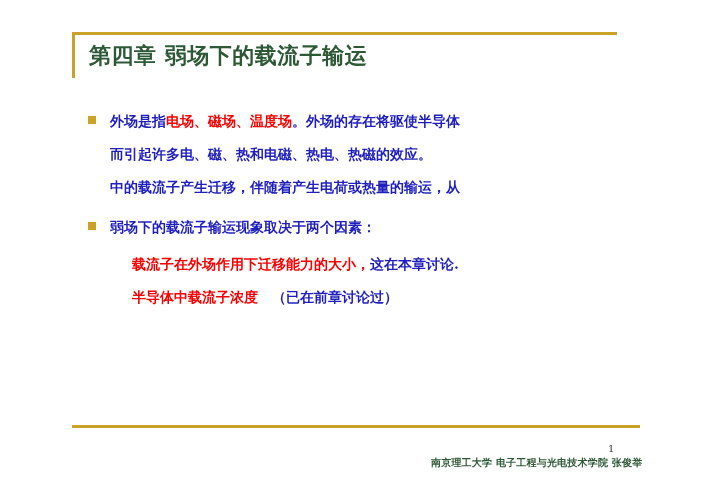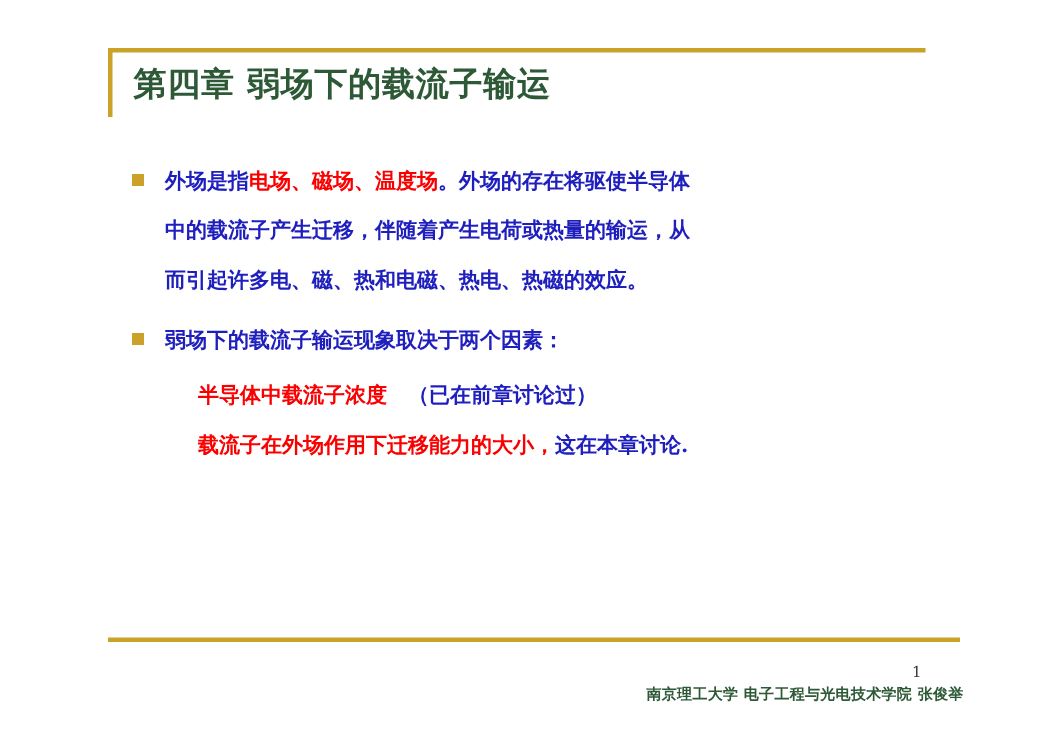--- a/index.html
+++ b/index.html
@@ -124,35 +124,35 @@
   <div class="title-block">
     <div class="title-text">第四章 弱场下的载流子输运</div>
   </div>
 
   <div class="body">
 
     <div class="bullet-row">
       <span class="bullet-marker"></span>
       <div class="bullet-body">
         <div class="para-line"><span class="blue">外场是指</span><span class="red">电场、磁场、温度场</span><span class="blue">。外场的存在将驱使半导体</span></div>
+        <div class="para-line"><span class="blue">而引起许多电、磁、热和电磁、热电、热磁的效应。</span></div>
         <div class="para-line"><span class="blue">中的载流子产生迁移，伴随着产生电荷或热量的输运，从</span></div>
-        <div class="para-line"><span class="blue">而引起许多电、磁、热和电磁、热电、热磁的效应。</span></div>
       </div>
     </div>
 
     <div class="block-gap"></div>
 
     <div class="bullet-row">
       <span class="bullet-marker"></span>
       <div class="bullet-body">
         <div class="para-line"><span class="blue">弱场下的载流子输运现象取决于两个因素：</span></div>
 
         <div class="sub-lines">
+          <div class="para-line"><span class="red">载流子在外场作用下迁移能力的大小，</span><span class="blue">这在本章讨论.</span></div>
           <div class="para-line"><span class="red">半导体中载流子浓度</span><span class="blue">　（已在前章讨论过）</span></div>
-          <div class="para-line"><span class="red">载流子在外场作用下迁移能力的大小，</span><span class="blue">这在本章讨论.</span></div>
         </div>
       </div>
     </div>
 
   </div>
 
   <div class="footer-rule"></div>
   <div class="page-number">1</div>
   <div class="footer-text">南京理工大学 电子工程与光电技术学院 张俊举</div>
 

